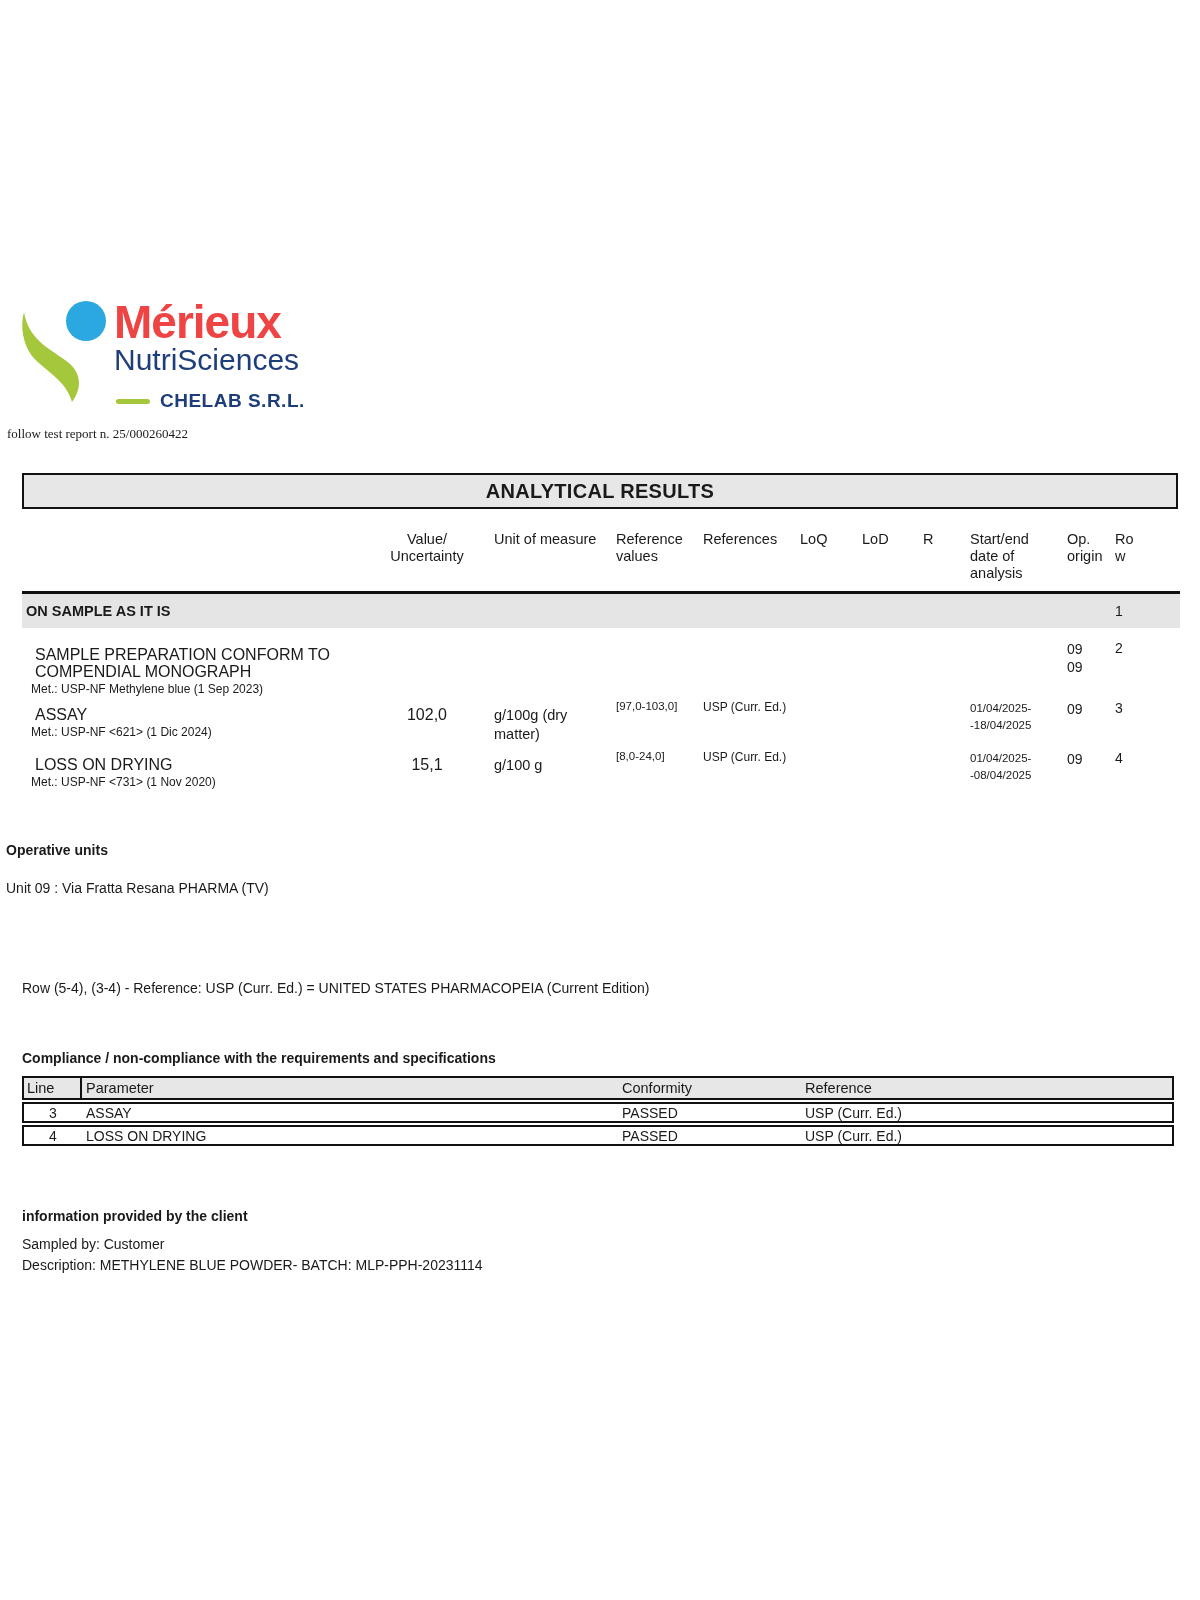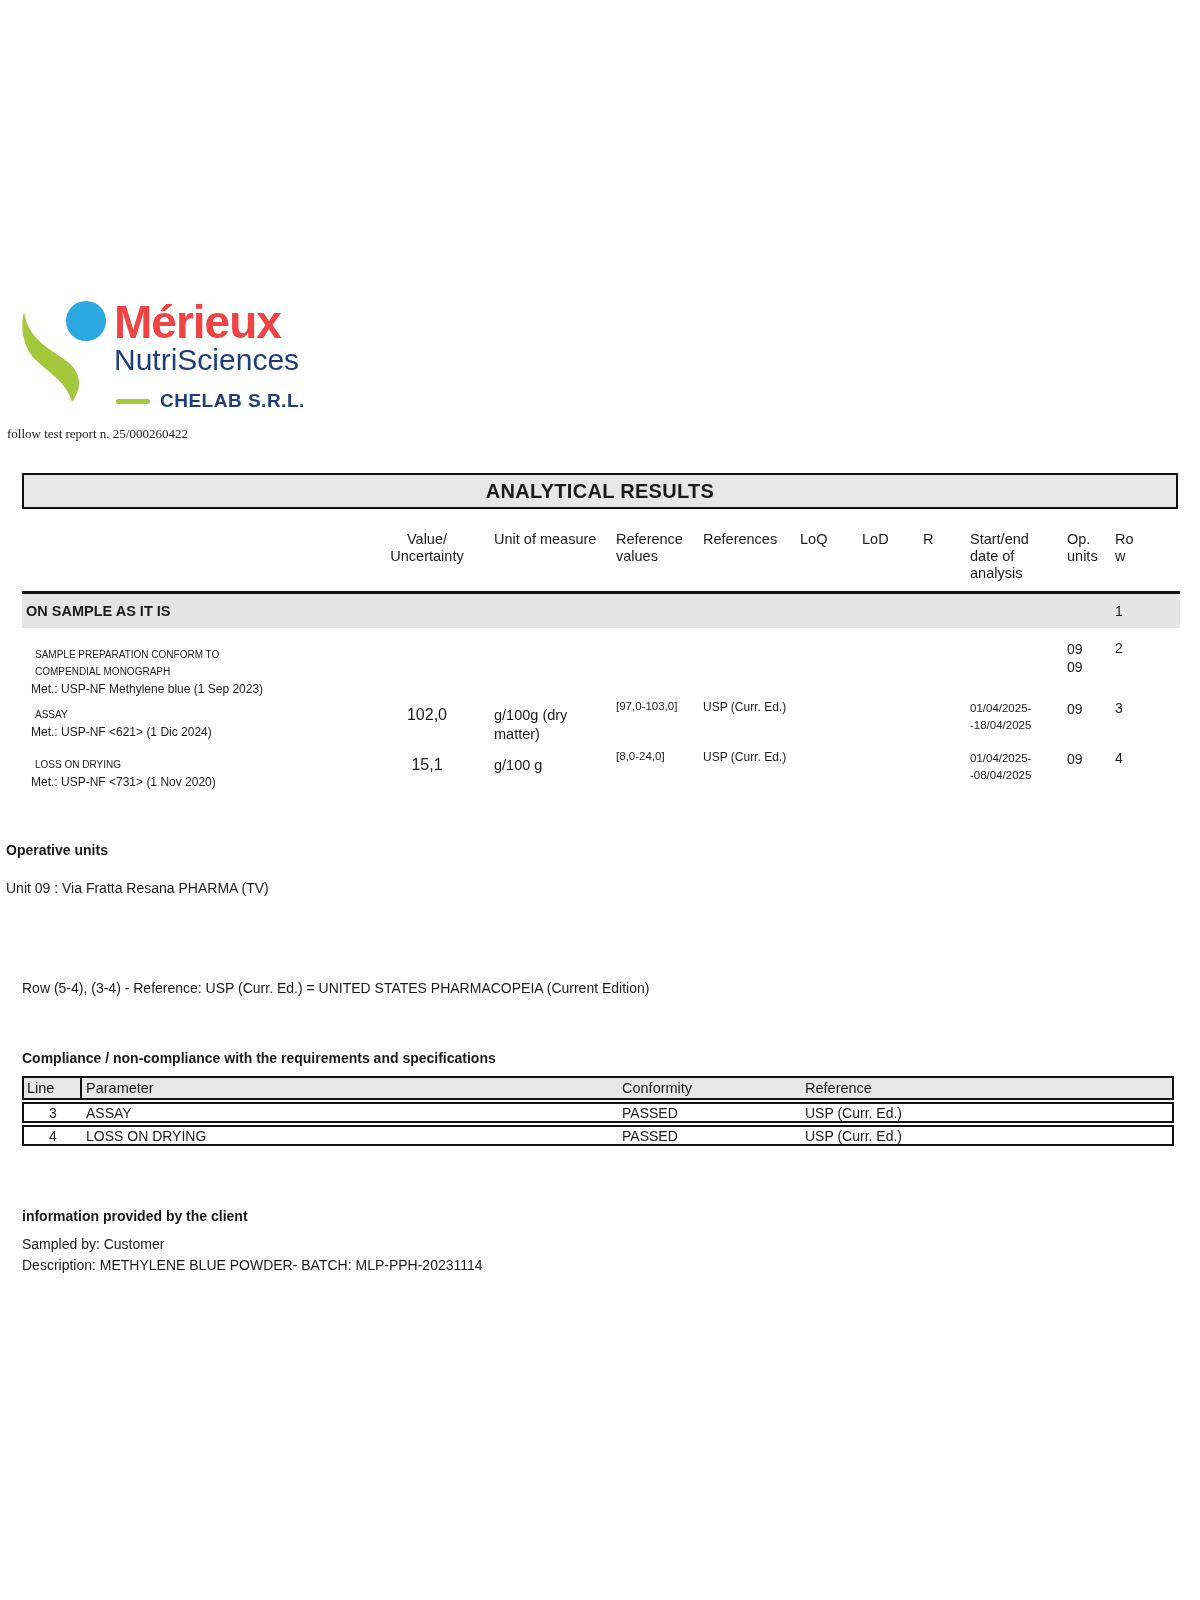--- a/index.html
+++ b/index.html
@@ -32,21 +32,21 @@
   .pad17{padding-left:17px;} .pad4{padding-left:4px;} .pad2{padding-left:2px;}
   .pad5{padding-left:5px;} .pad7{padding-left:7px;} .pad8{padding-left:8px;}
   .pad10{padding-left:10px;}
   .thick-rule{height:3px;background:#111;margin-top:9px;}
   .group-band{height:34px;background:#e5e5e5;align-items:center;margin-top:0;}
   .group-label{font-size:14.5px;font-weight:bold;padding-left:4px;}
   .row-num{font-size:14px;padding-left:5px;}
   .rrow{margin-top:12px;}
   .rrow.tight{margin-top:4px;}
   .rrow.tight2{margin-top:6px;}
-  .param-name{font-size:10px;line-height:17px;padding-left:13px;padding-top:6px;white-space:pre-line;}
+  .param-name{font-size:16px;line-height:17px;padding-left:13px;padding-top:6px;white-space:pre-line;}
   .param-met{font-size:12px;padding-left:9px;padding-top:2px;}
   .cell-value{font-size:16px;text-align:center;padding-top:6px;}
   .cell-unit{font-size:14.5px;line-height:19px;padding-top:6px;white-space:pre-line;}
   .cell-refval{font-size:11.5px;}
   .cell-refs{font-size:12px;}
   .cell-dates{font-size:11.5px;line-height:17px;white-space:pre-line;}
   .cell-op{font-size:14px;line-height:18px;white-space:pre-line;}
 
   
   .section-heading{font-size:14px;font-weight:bold;line-height:16px;}
@@ -105,21 +105,21 @@
       <div class="pad4">Reference
 values</div>
       <div class="pad2">References</div>
       <div class="pad5">LoQ</div>
       <div class="pad7">LoD</div>
       <div class="pad8">R</div>
       <div class="pad10">Start/end
 date of
 analysis</div>
       <div class="pad7">Op.
-units</div>
+origin</div>
       <div class="pad5">Ro
 w</div>
     </div>
 
     <div class="thick-rule"></div>
 
     <div class="rgrid group-band">
       <div class="group-label" style="grid-column:1 / span 10;">ON SAMPLE AS IT IS</div>
       <div class="row-num">1</div>
     </div>

